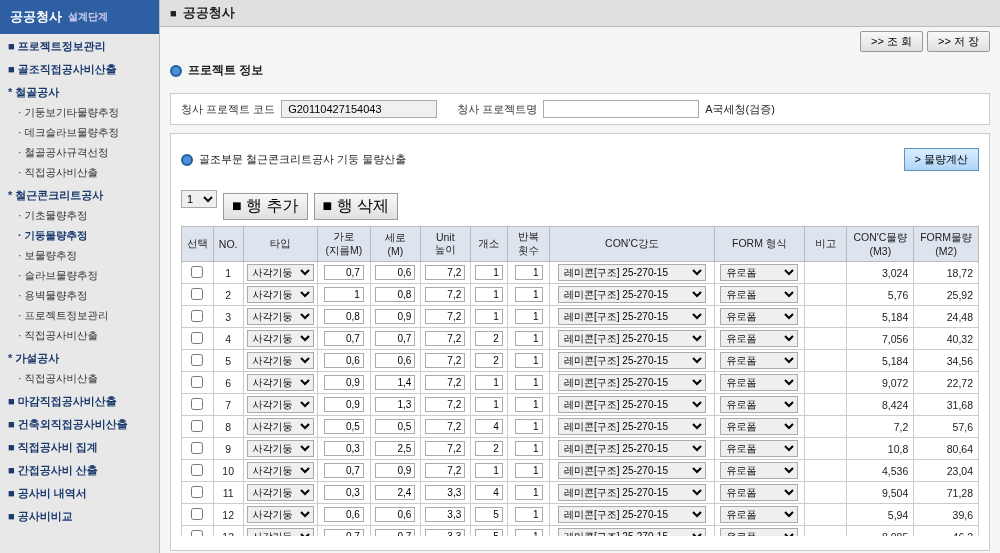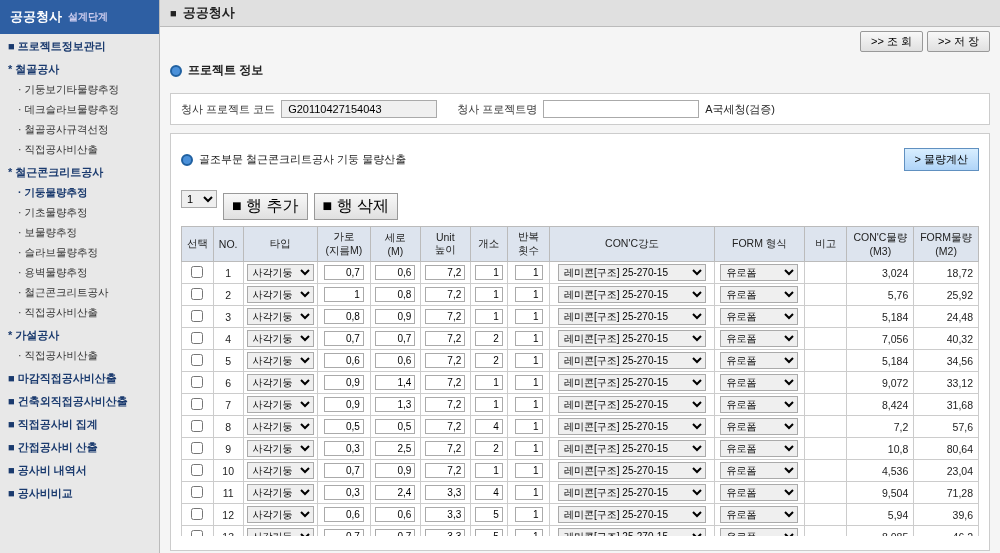--- a/index.html
+++ b/index.html
@@ -71,32 +71,33 @@
 
 <div class="app-container">
 
   <div class="sidebar">
     <div class="sidebar-header">
       <span>공공청사</span>
       <span class="sidebar-header-sub">설계단계</span>
     </div>
     <div class="sidebar-nav">
       <div class="sidebar-item section-title">■ <span>프로젝트정보관리</span></div>
+      <div class="sidebar-item section-title">■ <span>골조직접공사비산출</span></div>
       <div class="sidebar-item section-title"><span>* 철골공사</span></div>
       <div class="sidebar-item sub"><span>· 기둥보기타물량추정</span></div>
       <div class="sidebar-item sub"><span>· 데크슬라브물량추정</span></div>
       <div class="sidebar-item sub"><span>· 철골공사규격선정</span></div>
       <div class="sidebar-item sub"><span>· 직접공사비산출</span></div>
       <div class="sidebar-item section-title"><span>* 철근콘크리트공사</span></div>
+      <div class="sidebar-item sub"><span>· 기초물량추정</span></div>
       <div class="sidebar-item sub active"><span>· 기둥물량추정</span></div>
-      <div class="sidebar-item sub"><span>· 기초물량추정</span></div>
       <div class="sidebar-item sub"><span>· 보물량추정</span></div>
       <div class="sidebar-item sub"><span>· 슬라브물량추정</span></div>
       <div class="sidebar-item sub"><span>· 용벽물량추정</span></div>
-      <div class="sidebar-item sub"><span>· 철근콘크리트공사</span></div>
+      <div class="sidebar-item sub"><span>· 프로젝트정보관리</span></div>
       <div class="sidebar-item sub"><span>· 직접공사비산출</span></div>
       <div class="sidebar-item section-title"><span>* 가설공사</span></div>
       <div class="sidebar-item sub"><span>· 직접공사비산출</span></div>
       <div class="sidebar-item section-title">■ <span>마감직접공사비산출</span></div>
       <div class="sidebar-item section-title">■ <span>건축외직접공사비산출</span></div>
       <div class="sidebar-item section-title">■ <span>직접공사비 집계</span></div>
       <div class="sidebar-item section-title">■ <span>간접공사비 산출</span></div>
       <div class="sidebar-item section-title">■ <span>공사비 내역서</span></div>
       <div class="sidebar-item section-title">■ <span>공사비비교</span></div>
     </div>
@@ -322,21 +323,21 @@
         <option>레미콘[구조] 25-270-15</option>
       </select>
     </td>
     <td>
       <select class="cell-select" style="width:78px;">
         <option>유로폼</option>
       </select>
     </td>
     <td></td>
     <td class="num">9,072</td>
-    <td class="num">33,12</td>
+    <td class="num">22,72</td>
   </tr>
                 <tr>
     <td><input type="checkbox" class="cell-checkbox" style=""></td>
     <td>7</td>
     <td>
       <select class="cell-select">
         <option>사각기둥</option>
       </select>
     </td>
     <td><input type="text" class="cell-input" value="0,9" style=""></td>

